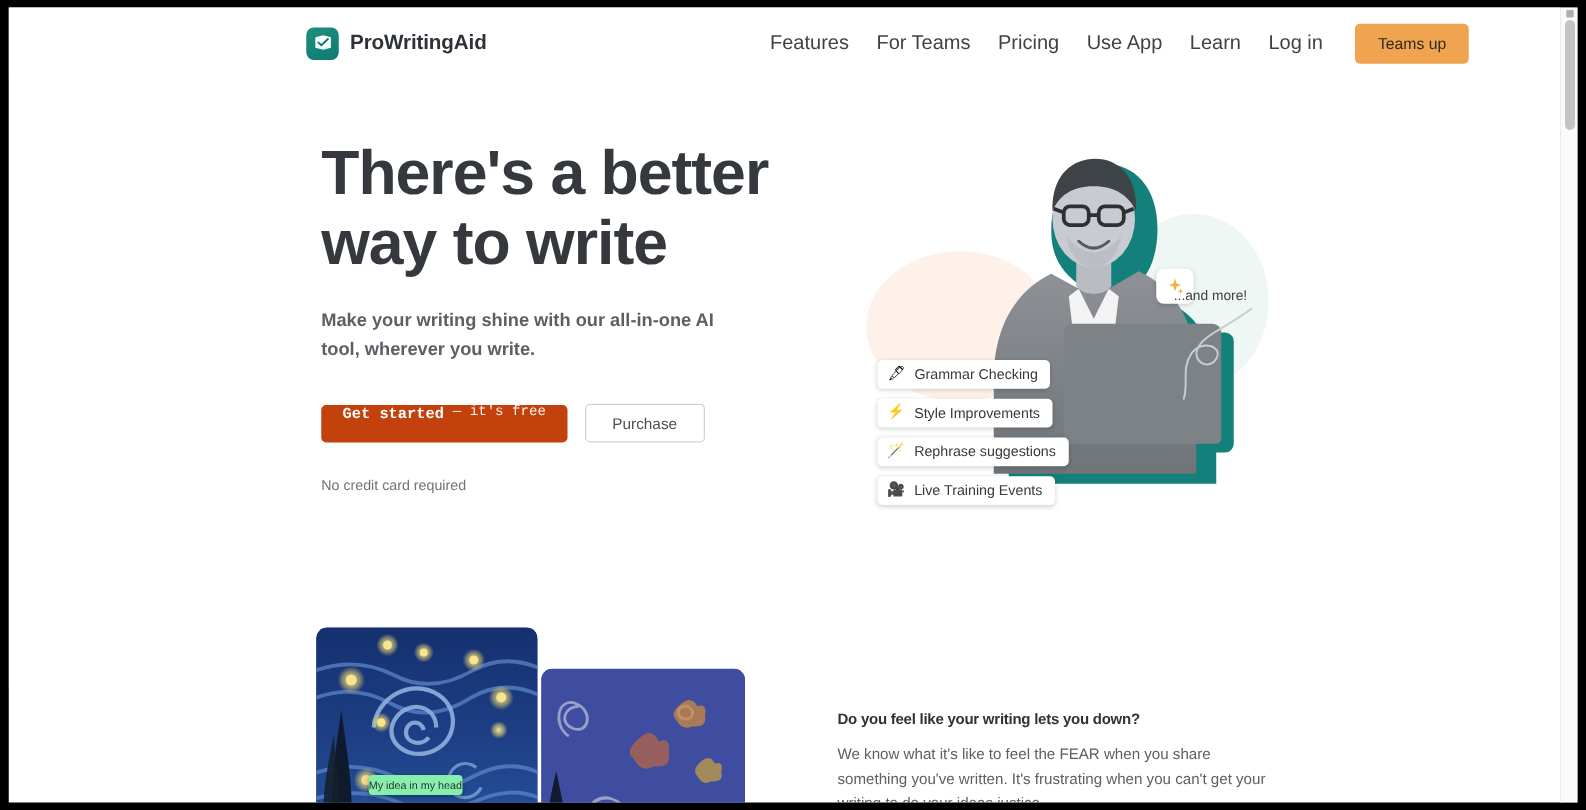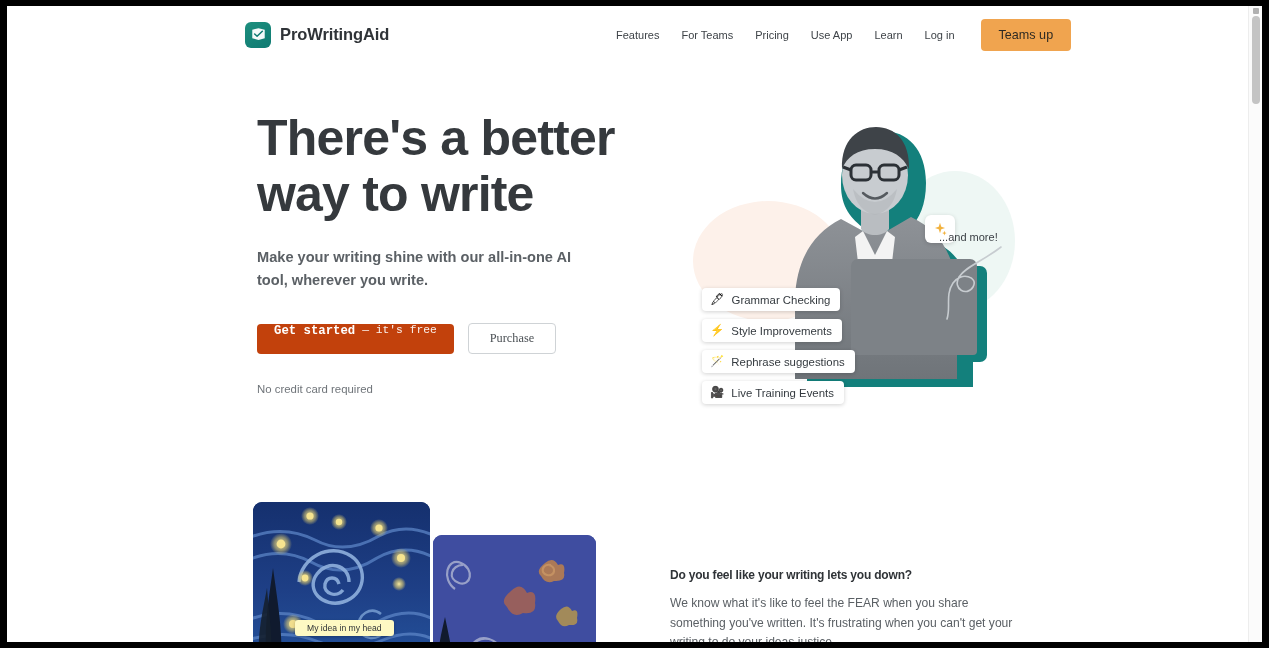--- a/index.html
+++ b/index.html
@@ -106,21 +106,21 @@
   }
 
   #nav {
     position: absolute;
     left: 598px;
     display: flex;
     align-items: center;
     gap: 0px;
   }
   .nav-link {
-    font-size: 11px;
+    font-size: 16px;
     color: #3e4348;
     text-decoration: none;
     padding: 6px 11px;
     white-space: nowrap;
   }
   .nav-cta {
     margin-left: 15px;
     background: #f0a44f;
     color: #2e2a23;
     font-size: 12.6px;
@@ -192,21 +192,21 @@
   }
   #btn-purchase {
     background: #ffffff;
     border: 1px solid #cfd3d6;
     border-radius: 4px;
     height: 31px;
     padding: 6px 21px;
     color: #4b5055;
     font-size: 12.3px;
     cursor: pointer;
-    font-family: Liberation Serif, serif;
+    font-family: Liberation Sans, sans-serif;
     text-align: right;
   }
 
   #no-cc {
     margin-top: 29px;
     font-size: 11.4px;
     color: #6f7479;
   }
 
   
@@ -357,23 +357,23 @@
     height: 147px;
     border-radius: 9px;
     overflow: hidden;
     background: #3f4da0;
   }
 
   #caption-idea {
     position: absolute;
     left: 42px;
     top: 118px;
-    background: #fef9c3;
+    background: #86efac;
     border-radius: 3px;
-    padding: 3px 12px;
+    padding: 3px 0;
     font-size: 8.6px;
     color: #2f3337;
     box-shadow: 0 1px 3px rgba(0,0,0,.25);
     white-space: nowrap;
     z-index: 5;
   }
 
   #section2-copy {
     position: absolute;
     left: 663px;

